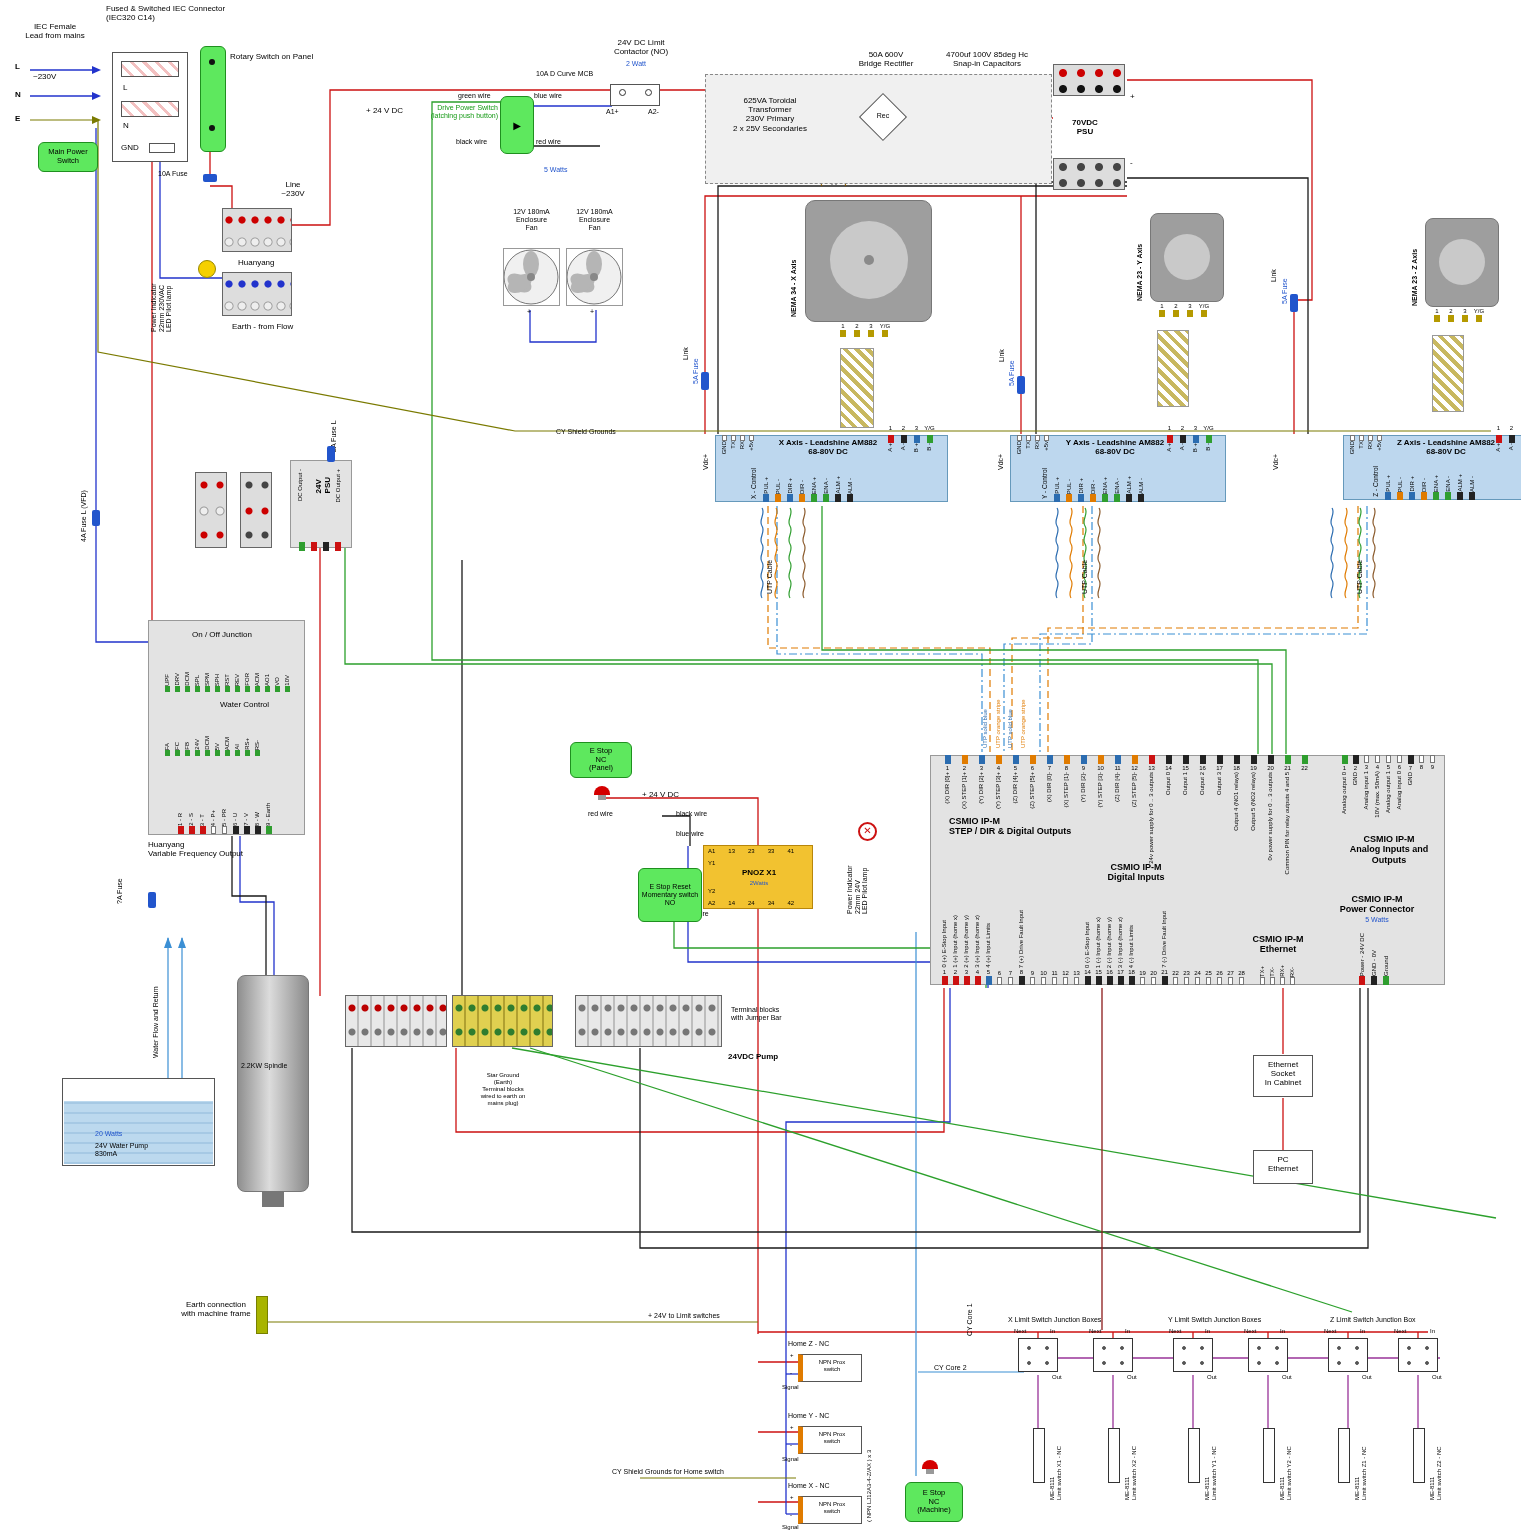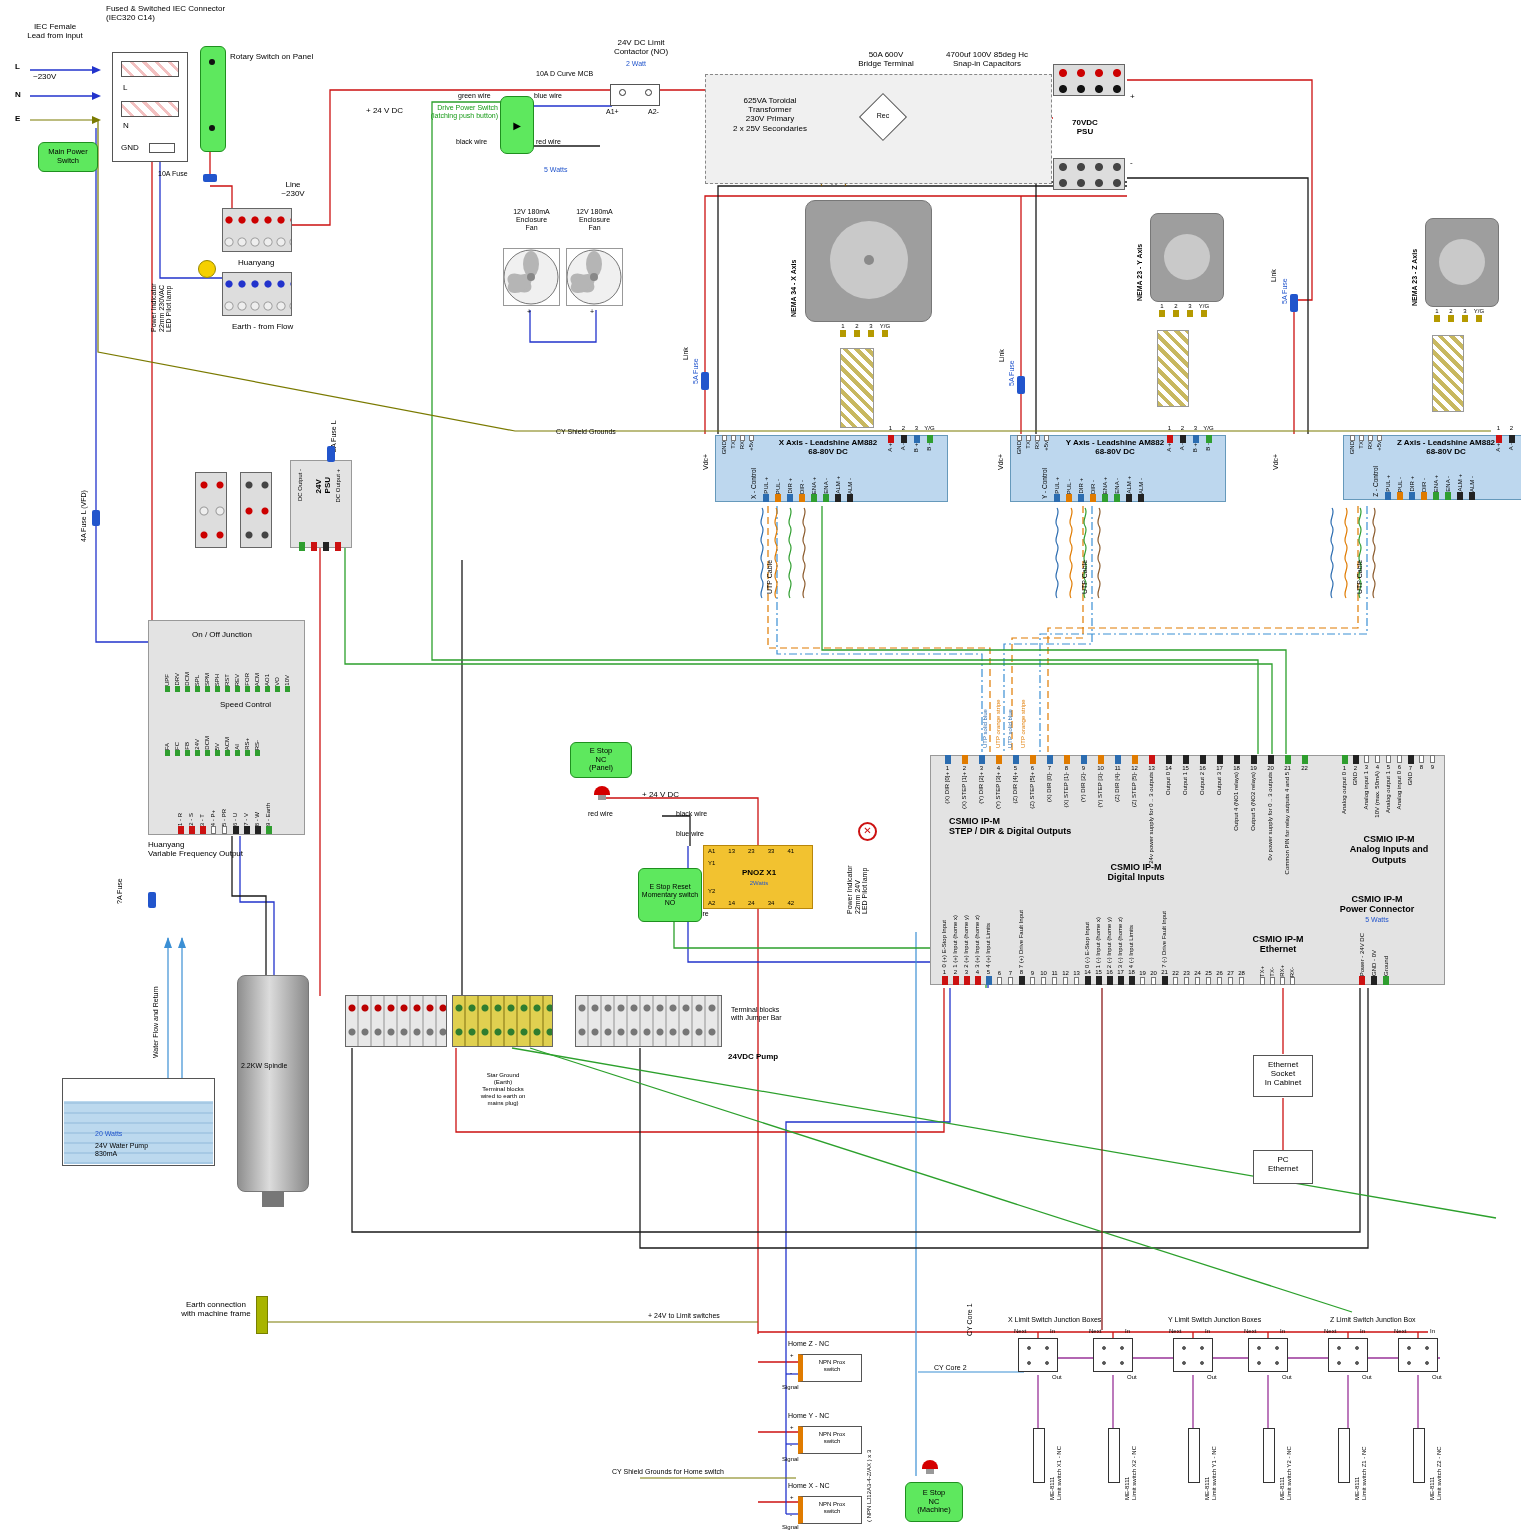--- a/index.html
+++ b/index.html
@@ -189,21 +189,21 @@
         <use href="#tw" x="1346" y="508" stroke="#e07b00"></use>
         <use href="#tw" x="1360" y="508" stroke="#2f9e2f"></use>
         <use href="#tw" x="1374" y="508" stroke="#8b5a2b"></use>
   </g>
 
   <use href="#fan" transform="translate(531,277)"></use>
   <use href="#fan" transform="translate(594,277)"></use>
 </svg>
 
 <div class="a lb" style="left:14px;top:22px;width:82px;text-align:center">IEC Female
-Lead from input</div>
+Lead from mains</div>
 <div class="a lb" style="left:106px;top:4px;width:180px">Fused &amp; Switched IEC Connector
 (IEC320 C14)</div>
 <div class="a lb bold" style="left:15px;top:62px">L</div>
 <div class="a lb" style="left:33px;top:72px">~230V</div>
 <div class="a lb bold" style="left:15px;top:90px">N</div>
 <div class="a lb bold" style="left:15px;top:114px">E</div>
 
 <div class="a box" style="left:112px;top:52px;width:76px;height:110px">
   <div class="a box" style="left:8px;top:8px;width:58px;height:16px;background:repeating-linear-gradient(45deg,#fff 0 6px,#f3c0c0 6px 9px)"></div>
   <div class="a lb" style="left:10px;top:30px">L</div>
@@ -268,21 +268,21 @@
 <div class="a gray" style="left:566px;top:248px;width:57px;height:58px;background:transparent"></div>
 <div class="a lb f7" style="left:527px;top:308px">+</div>
 <div class="a lb f7" style="left:590px;top:308px">+</div>
 
 <div class="a" style="left:705px;top:74px;width:345px;height:108px;border:1.5px dashed #888;background:#f0f0f0"></div>
 <div class="a lb ctr" style="left:720px;top:96px;width:100px">625VA Toroidal
 Transformer
 230V Primary
 2 x 25V Secondaries</div>
 <div class="a lb ctr" style="left:846px;top:50px;width:80px">50A 600V
-Bridge Terminal</div>
+Bridge Rectifier</div>
 <div class="a lb ctr" style="left:932px;top:50px;width:110px">4700uf 100V 85deg Hc
 Snap-in Capacitors</div>
 <div class="a box" style="left:866px;top:100px;width:34px;height:34px;transform:rotate(45deg)"></div>
 <div class="a lb f7 ctr" style="left:868px;top:112px;width:30px">Rec</div>
 <div class="a lb bold ctr" style="left:1062px;top:118px;width:46px">70VDC
 PSU</div>
 <div class="a term dots" style="left:1053px;top:64px;width:72px;height:32px;background-color:#ddd;background-image:radial-gradient(circle at 9px 8px,#c00 3.5px,transparent 4.5px),radial-gradient(circle at 9px 24px,#111 3.5px,transparent 4.5px);background-size:18px 100%"></div>
 <div class="a term dots" style="left:1053px;top:158px;width:72px;height:32px;background-color:#ddd;background-image:radial-gradient(circle at 9px 8px,#444 3.5px,transparent 4.5px),radial-gradient(circle at 9px 24px,#444 3.5px,transparent 4.5px);background-size:18px 100%"></div>
 <div class="a lb" style="left:1130px;top:92px">+</div>
 <div class="a lb" style="left:1130px;top:158px">-</div>
@@ -692,21 +692,21 @@
       </span>
       <span class="vslot" style="width:10px;height:40px">
         <span class="vt6">VO</span>
         <span class="pn g" style="width:5px;height:6px"></span>
       </span>
       <span class="vslot" style="width:10px;height:40px">
         <span class="vt6">10V</span>
         <span class="pn g" style="width:5px;height:6px"></span>
       </span>
     </div>
-<div class="a lb" style="left:220px;top:700px">Speed Control</div>
+<div class="a lb" style="left:220px;top:700px">Water Control</div>
 <div class="a" style="left:162px;top:716px;display:flex">
       <span class="vslot" style="width:10px;height:40px">
         <span class="vt6">FA</span>
         <span class="pn g" style="width:5px;height:6px"></span>
       </span>
       <span class="vslot" style="width:10px;height:40px">
         <span class="vt6">FC</span>
         <span class="pn g" style="width:5px;height:6px"></span>
       </span>
       <span class="vslot" style="width:10px;height:40px">

